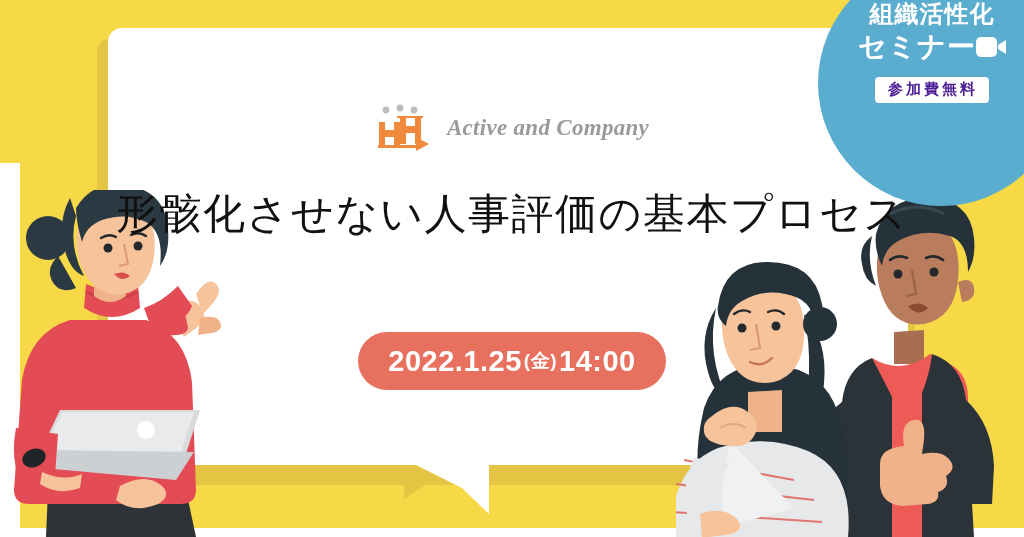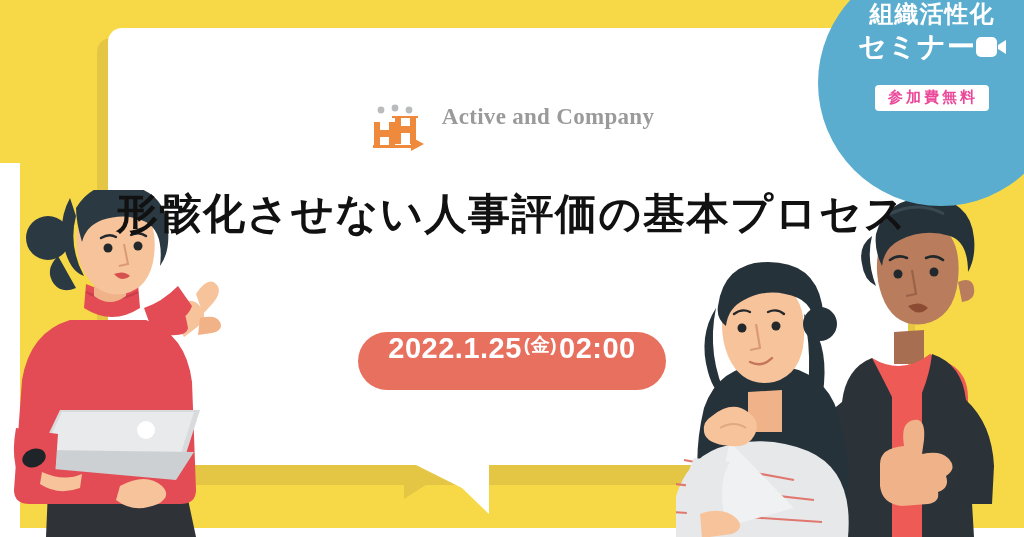--- a/index.html
+++ b/index.html
@@ -74,23 +74,23 @@
     letter-spacing: 1px;
     line-height: 1.18;
     white-space: nowrap;
   }
   .cam-icon {
     width: 30px; height: 24px;
     display: inline-block;
   }
   .badge-free {
     display: inline-block;
-    margin-top: 22px;
-    background: #ffffff;
-    color: #ec4899;
+    margin-top: 14px;
+    background: #ffffff;
+    color: #4c1d95;
     font-size: 15px;
     font-weight: 700;
     letter-spacing: 3px;
     padding: 3px 11px 4px 13px;
     border-radius: 4px;
     white-space: nowrap;
   }
 
   
   .bubble-shadow {
@@ -129,42 +129,44 @@
     border-right: 48px solid #ffffff;
     border-bottom: 24px solid transparent;
   }
 
   
   .logo-row {
     position: absolute;
     left: 0; top: 104px;
     width: 1024px;
     display: flex;
+    align-items: center;
     justify-content: center;
     gap: 14px;
+    font-style: italic;
   }
   .logo-mark { width: 58px; height: 48px; display: block; }
   .logo-text {
     color: #9a9a9a;
     font-family: "Liberation Serif", "DejaVu Serif", serif;
     font-size: 23px;
     font-weight: 700;
     letter-spacing: 0.3px;
     white-space: nowrap;
   }
 
   
   .title {
     position: absolute;
     left: 0; top: 186px;
     width: 1024px;
     text-align: center;
     color: #111111;
     font-size: 42px;
-    font-weight: 700;
+    font-weight: 400;
     letter-spacing: 1.5px;
     white-space: nowrap;
   }
   .subtitle {
     position: absolute;
     left: 0; top: 256px;
     width: 1024px;
     text-align: center;
     color: #111111;
     font-size: 31px;
@@ -181,20 +183,21 @@
     display: flex;
     justify-content: center;
   }
   .date-pill {
     background: #E8705F;
     color: #ffffff;
     border-radius: 34px;
     height: 58px;
     padding: 0 30px;
     display: flex;
+    align-items: center;
     justify-content: center;
     font-size: 29px;
     font-weight: 700;
     letter-spacing: 0.5px;
     white-space: nowrap;
   }
   .date-day {
     font-size: 19px;
     font-weight: 700;
     padding: 0 2px;
@@ -344,21 +347,21 @@
     </svg>
     <span class="logo-text">Active and Company</span>
   </div>
 
   <div class="title">形骸化させない人事評価の基本プロセス</div>
 
   <div class="date-pill-wrap">
     <div class="date-pill">
       <span>2022.1.25</span>
         <span class="date-day">(金)</span>
-        <span>02:00</span>
+        <span>14:00</span>
     </div>
   </div>
 
   <div class="badge-circle">
     <div class="badge-inner">
       <div class="badge-line1">組織活性化</div>
       <div class="badge-line2-wrap">
         <span class="badge-line2">セミナー</span>
         <svg class="cam-icon" viewBox="0 0 30 24">
           <rect x="0" y="2" width="21" height="20" rx="5" fill="#ffffff"></rect>

